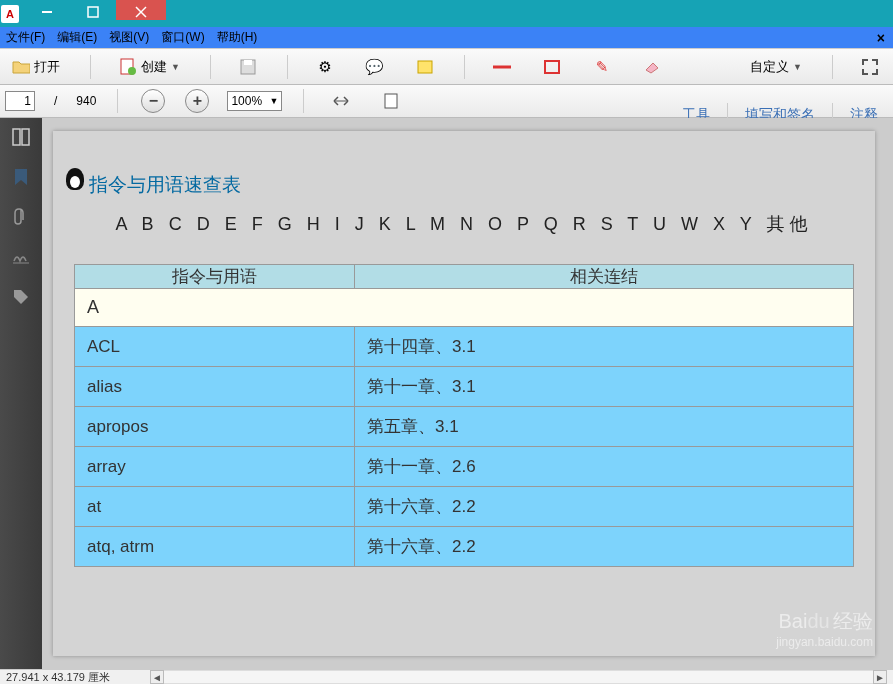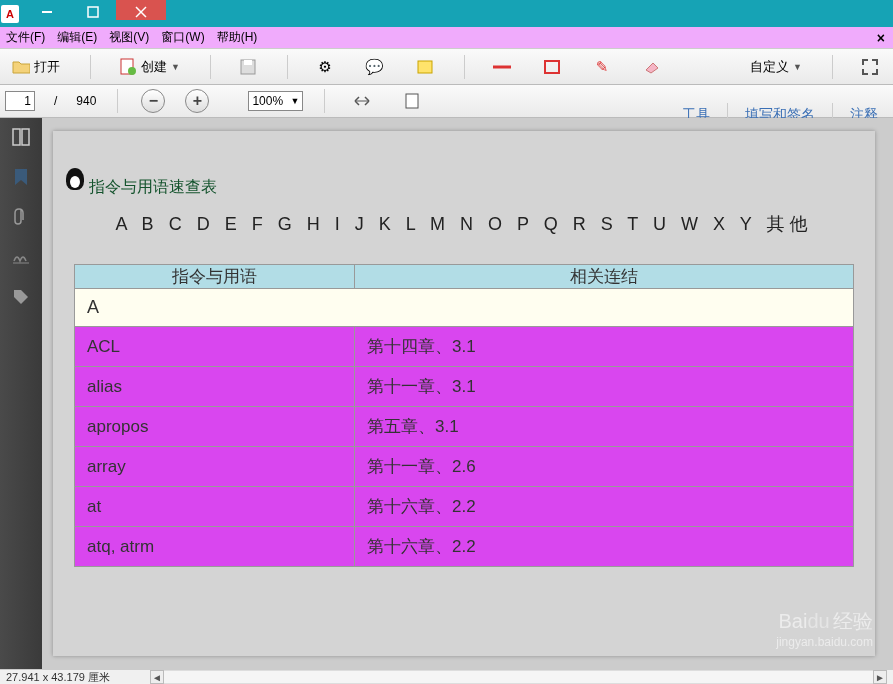--- a/index.html
+++ b/index.html
@@ -7,58 +7,58 @@
 
 
 .titlebar { height: 27px; background: #16a3b5; display: flex; align-items: center; color: #fff; font-size: 13px; position: relative; }
 .titlebar .icon { width: 18px; height: 18px; margin-left: 1px; margin-right: 5px; background: #fff; border-radius: 2px; display: flex; align-items: center; justify-content: center; font-size: 11px; color: #c00; font-weight: bold; }
 .titlebar .title { flex: 1; text-align: center; padding-right: 0; }
 .winbtns { display: flex; }
 .winbtn { width: 46px; height: 20px; display: flex; align-items: center; justify-content: center; color: #fff; font-size: 14px; background: #16a3b5; margin-top: -7px; padding-top: 3px; }
 .winbtn.close { background: #d9534f; width: 50px; }
 
 
-.menubar { height: 22px; background: #f0abfc; display: flex; align-items: center; font-size: 12px; border-bottom: 1px solid #ccc; position: relative; }
+.menubar { height: 22px; background: #3b82f6; display: flex; align-items: center; font-size: 12px; border-bottom: 1px solid #ccc; position: relative; }
 .menuitem { padding: 0 6px; cursor: default; }
 .menubar .x { position: absolute; right: 8px; font-weight: bold; cursor: pointer; font-size: 14px; }
 
 
 .toolbar { background: linear-gradient(#fafafa,#eaeaea); border-bottom: 1px solid #bbb; display: flex; align-items: center; padding: 3px 5px; height: 36px; font-size: 13px; gap: 16px; }
 .tb-btn { display: flex; align-items: center; padding: 2px 6px; border: 1px solid transparent; border-radius: 2px; margin-right: 2px; cursor: default; gap: 4px; }
 .sep { width: 1px; height: 24px; background: #ccc; margin: 0 5px; }
 .dropdown-arrow { font-size: 9px; color: #555; }
 .tb-icon { width: 18px; height: 18px; display: inline-flex; align-items: center; justify-content: center; font-size: 15px; }
 .spacer { flex: 1; }
 
 
 .toolbar2 { height: 33px; border-bottom: 1px solid #bbb; }
 .pagebox { width: 30px; height: 20px; border: 1px solid #888; text-align: right; font-size: 12px; padding-right: 3px; background: #fff; }
-.zoombox { width: 55px; height: 20px; border: 1px solid #888; font-size: 12px; background: #fff; display: flex; align-items: center; padding: 0 3px; margin-left: 21px; }
+.zoombox { width: 55px; height: 20px; border: 1px solid #888; font-size: 12px; background: #fff; display: flex; align-items: center; padding: 0 3px; }
 .roundbtn { width: 24px; height: 24px; border-radius: 50%; border: 1px solid #888; background: linear-gradient(#fff,#ddd); display: flex; align-items: center; justify-content: center; font-size: 16px; font-weight: bold; color: #444; margin: 0 2px; }
 .rightlinks { display: flex; align-items: center; gap: 2px; font-size: 14px; color: #3a6fb5; margin-top: 27px; }
 .rightlinks span { padding: 4px 10px; cursor: default; }
 
 
 .contentarea { display: flex; height: 551px; }
 .leftpanel { width: 42px; background: linear-gradient(to right,#4a4a4a,#3a3a3a); display: flex; flex-direction: column; align-items: center; padding-top: 8px; gap: 18px; }
 .lp-icon { width: 22px; height: 22px; color: #aaa; display: flex; align-items: center; justify-content: center; font-size: 18px; }
 .lp-icon.active { color: #eee; }
 
 .docview { flex: 1; background: #ccc; position: relative; overflow: hidden; }
 .page { position: absolute; left: 11px; top: 13px; width: 822px; height: 525px; background: #d4d4d4; box-shadow: 0 0 4px rgba(0,0,0,0.3); padding: 0 8px; overflow: hidden; }
 .doc-header { display: flex; align-items: flex-end; margin-top: 35px; }
 .penguin { width: 28px; height: 32px; margin-left: 0; position: relative; }
 .penguin::before { content: ""; position: absolute; width: 18px; height: 22px; background: #111; border-radius: 50% 50% 40% 40%; left: 5px; top: 2px; }
 .penguin::after { content: ""; position: absolute; width: 10px; height: 12px; background: #fff; border-radius: 50%; left: 9px; top: 10px; }
-.doctitle { font-size: 16px; color: #14532d; text-align: center; }
+.doctitle { font-size: 19px; color: #0369a1; text-align: center; }
 .alphabet { text-align: center; font-size: 18px; letter-spacing: 5px; color: #222; margin-top: 14px; margin-bottom: 28px; font-family: Arial; }
 
 .idxtable { width: 780px; margin: 0 auto; border-collapse: collapse; font-size: 17px; }
 .idxtable th { background: #b2dde6; border: 1px solid #999; padding: 0 12px; font-weight: normal; color: #333; text-align: center; }
-.idxtable td { border: 1px solid #999; padding: 8px 12px; background: #d946ef; color: #333; }
+.idxtable td { border: 1px solid #999; padding: 8px 12px; background: #7dd3fc; color: #333; }
 .idxtable .section td { background: #fffef0; font-size: 18px; }
 .idxtable th:first-child { width: 280px; }
 
 
 .statusbar { position: absolute; bottom: 0; left: 0; right: 0; height: 15px; background: #f0f0f0; border-top: 1px solid #ccc; display: flex; align-items: center; font-size: 11px; color: #333; padding: 0 6px; }
 .statusbar .hs { flex: 1; margin-left: 40px; display: flex; align-items: center; }
 .scrollarrow { width: 14px; height: 14px; border: 1px solid #bbb; background: #eee; display: flex; align-items: center; justify-content: center; color: #555; font-size: 10px; }
 .scrolltrack { flex: 1; height: 14px; background: #f5f5f5; border-top: 1px solid #ddd; border-bottom: 1px solid #ddd; }
 
 

